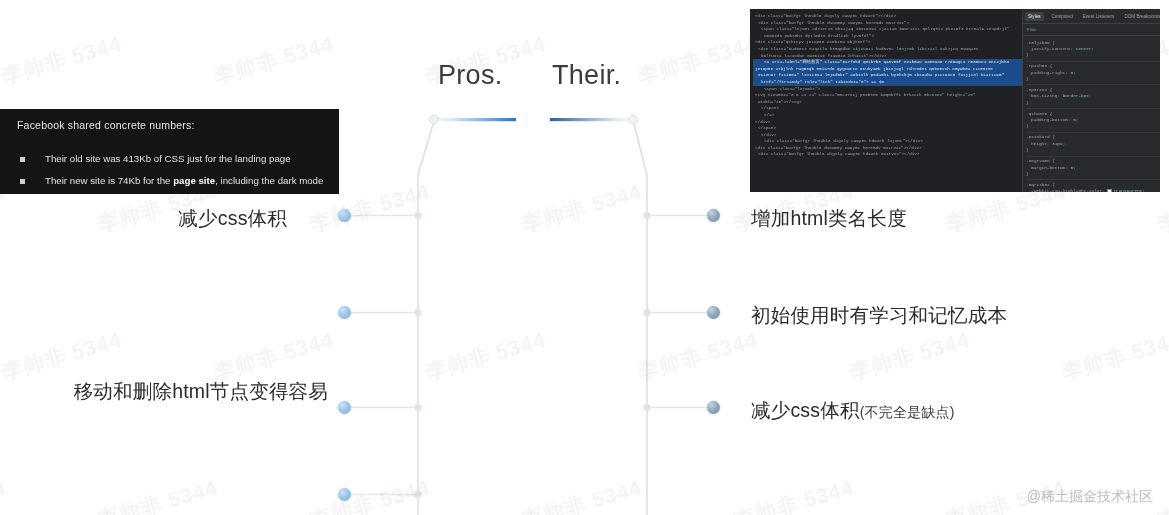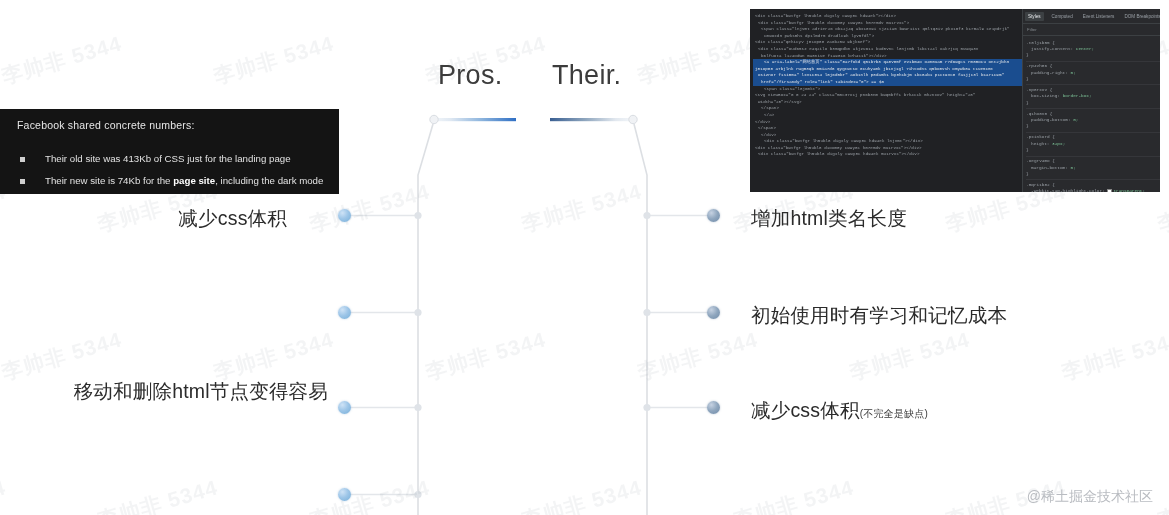--- a/index.html
+++ b/index.html
@@ -206,21 +206,21 @@
   .leaf {
     position: absolute;
     font-size: 19.5px;
     color: #2b2b2b;
     white-space: nowrap;
     z-index: 8;
     letter-spacing: .2px;
   }
   .leaf.left { text-align: right; }
   .leaf .sub {
-    font-size: 10px;
+    font-size: 14px;
     color: #3a3a3a;
   }
 
   
   .dot {
     position: absolute;
     width: 13px;
     height: 13px;
     border-radius: 50%;
     z-index: 7;

